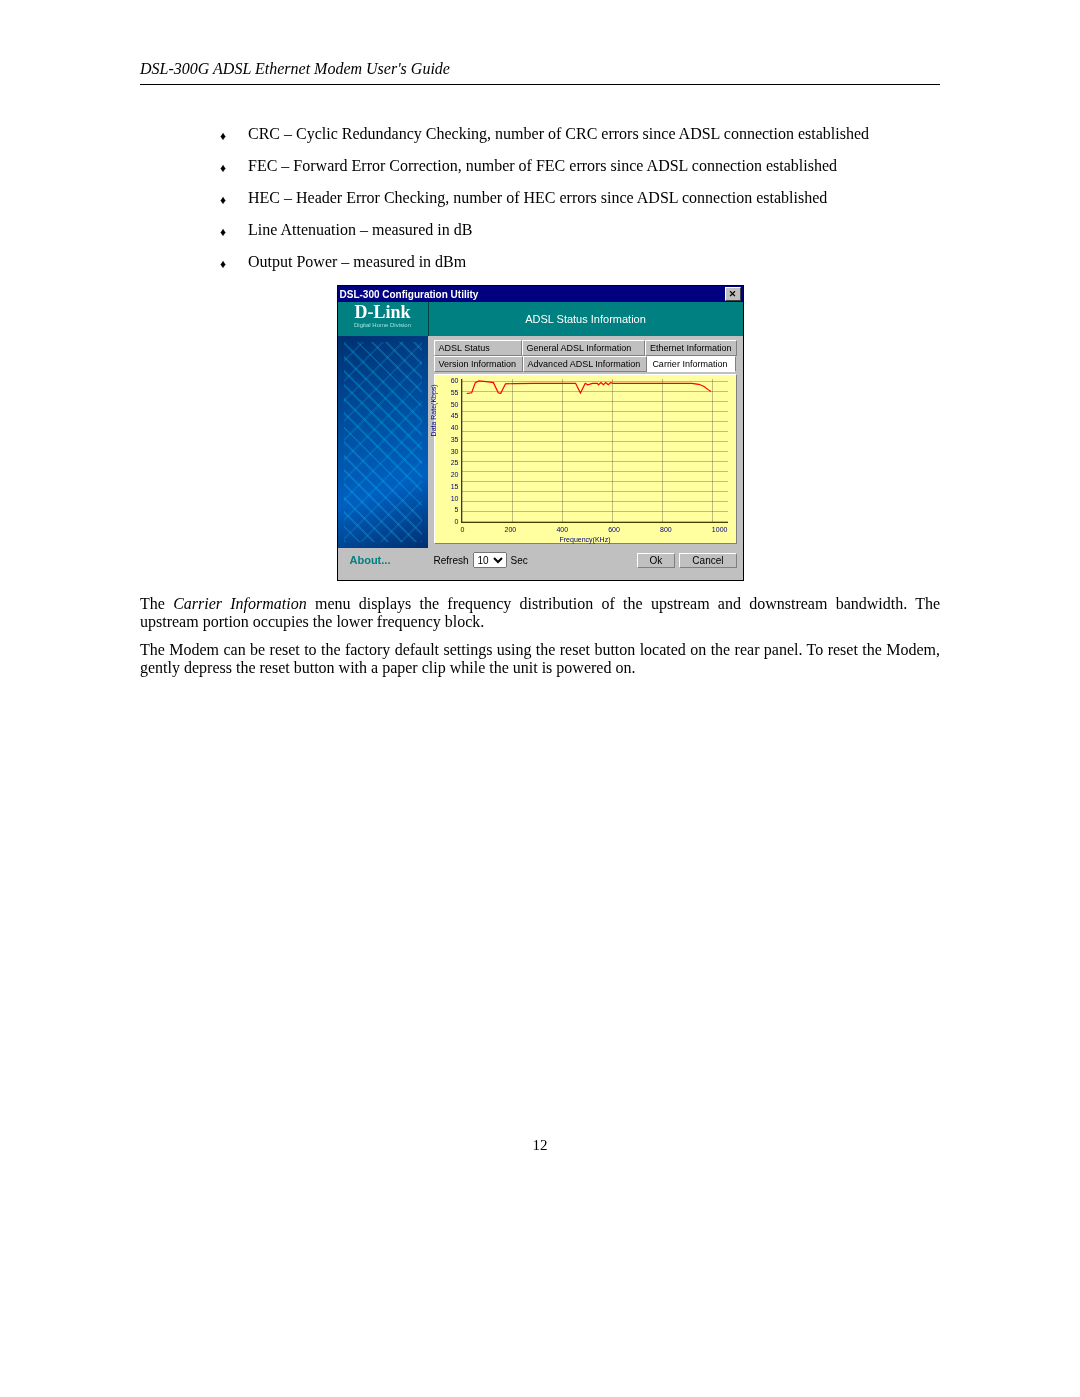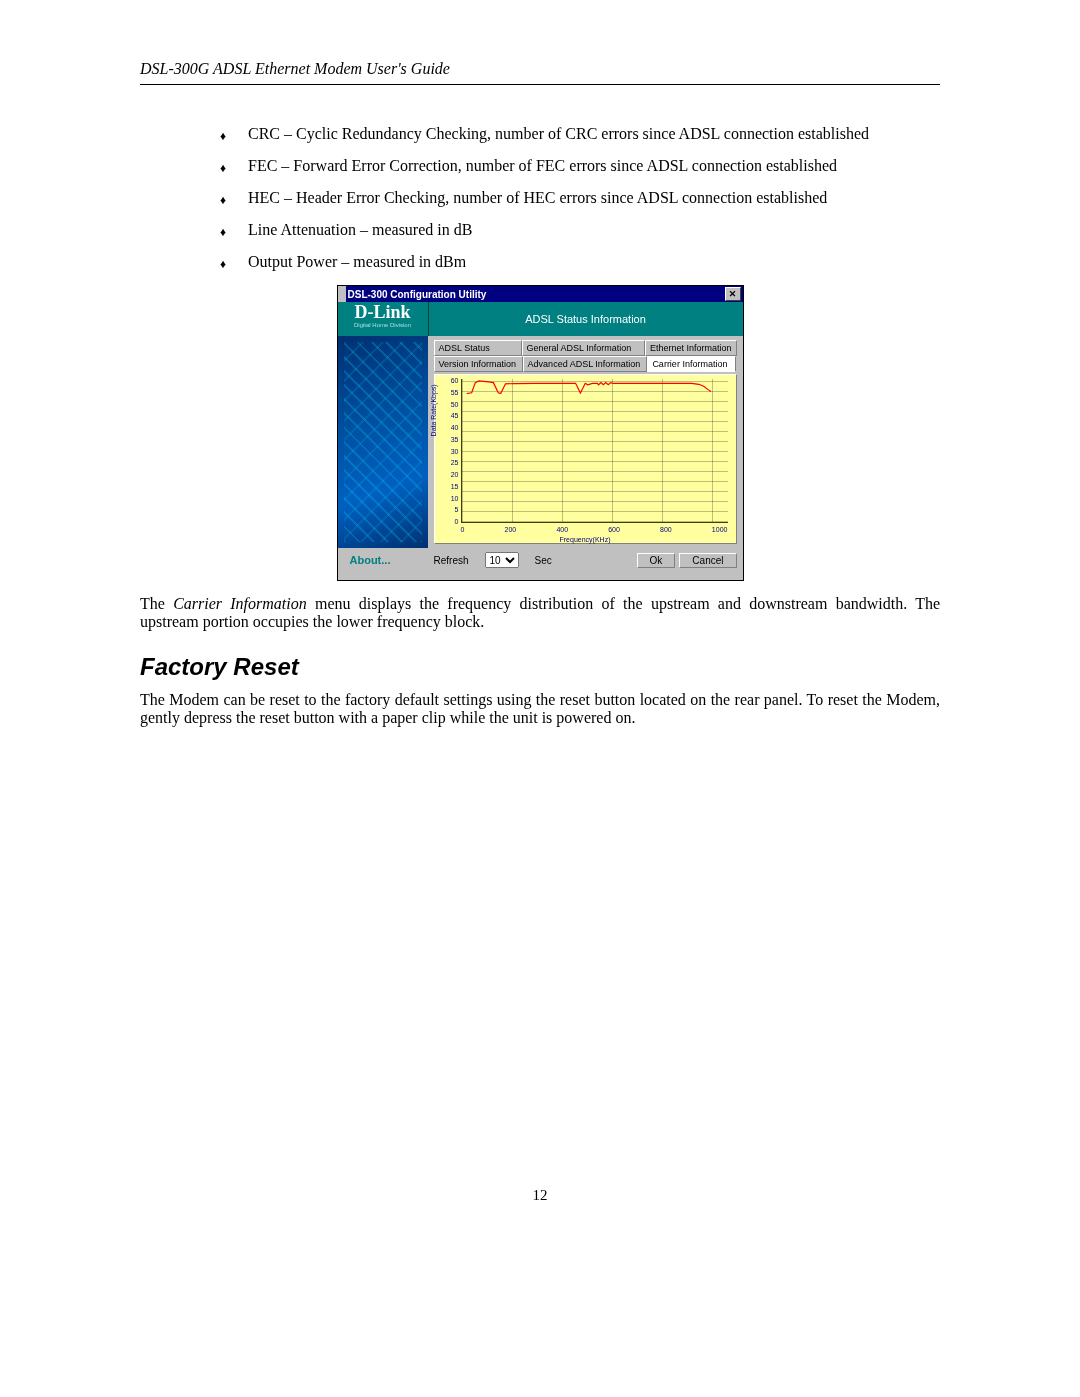--- a/index.html
+++ b/index.html
@@ -51,21 +51,20 @@
   }
   .titlebar {
     background: #000080;
     color: #fff;
     display: flex;
     justify-content: space-between;
     align-items: center;
     padding: 1px 2px;
     font-weight: bold;
     font-size: 10px;
-    margin-left: 8px;
   }
   .titlebar .close {
     background: #c0c0c0;
     color: #000;
     width: 14px;
     height: 12px;
     text-align: center;
     line-height: 12px;
     border: 1px solid #fff;
     border-right-color: #404040;
@@ -220,21 +219,21 @@
     width: 84px;
     font-family: Arial, sans-serif;
     font-weight: bold;
     color: #008080;
     font-size: 11px;
     padding-left: 6px;
   }
   .refresh-area {
     display: flex;
     align-items: center;
-    gap: 16px;
+    gap: 4px;
     font-size: 10px;
   }
   .refresh-area select {
     font-size: 10px;
     height: 16px;
   }
   .btn {
     background: #c0c0c0;
     border: 1px solid #808080;
     border-top-color: #fff;
@@ -350,18 +349,17 @@
       <div class="spacer"></div>
       <button class="btn">Ok</button>
       <button class="btn">Cancel</button>
     </div>
   </div>
 
   <p class="para">
     <span>The </span><span class="italic">Carrier Information</span><span> menu displays the frequency distribution of the upstream and downstream bandwidth. The upstream portion occupies the lower frequency block.</span>
   </p>
 
-  <h2 class="section">Factory Reset</h2>
 
   <p class="para">The Modem can be reset to the factory default settings using the reset button located on the rear panel. To reset the Modem, gently depress the reset button with a paper clip while the unit is powered on.</p>
 
   <div class="pagenum">12</div>
 </div>
 
 </body></html>

